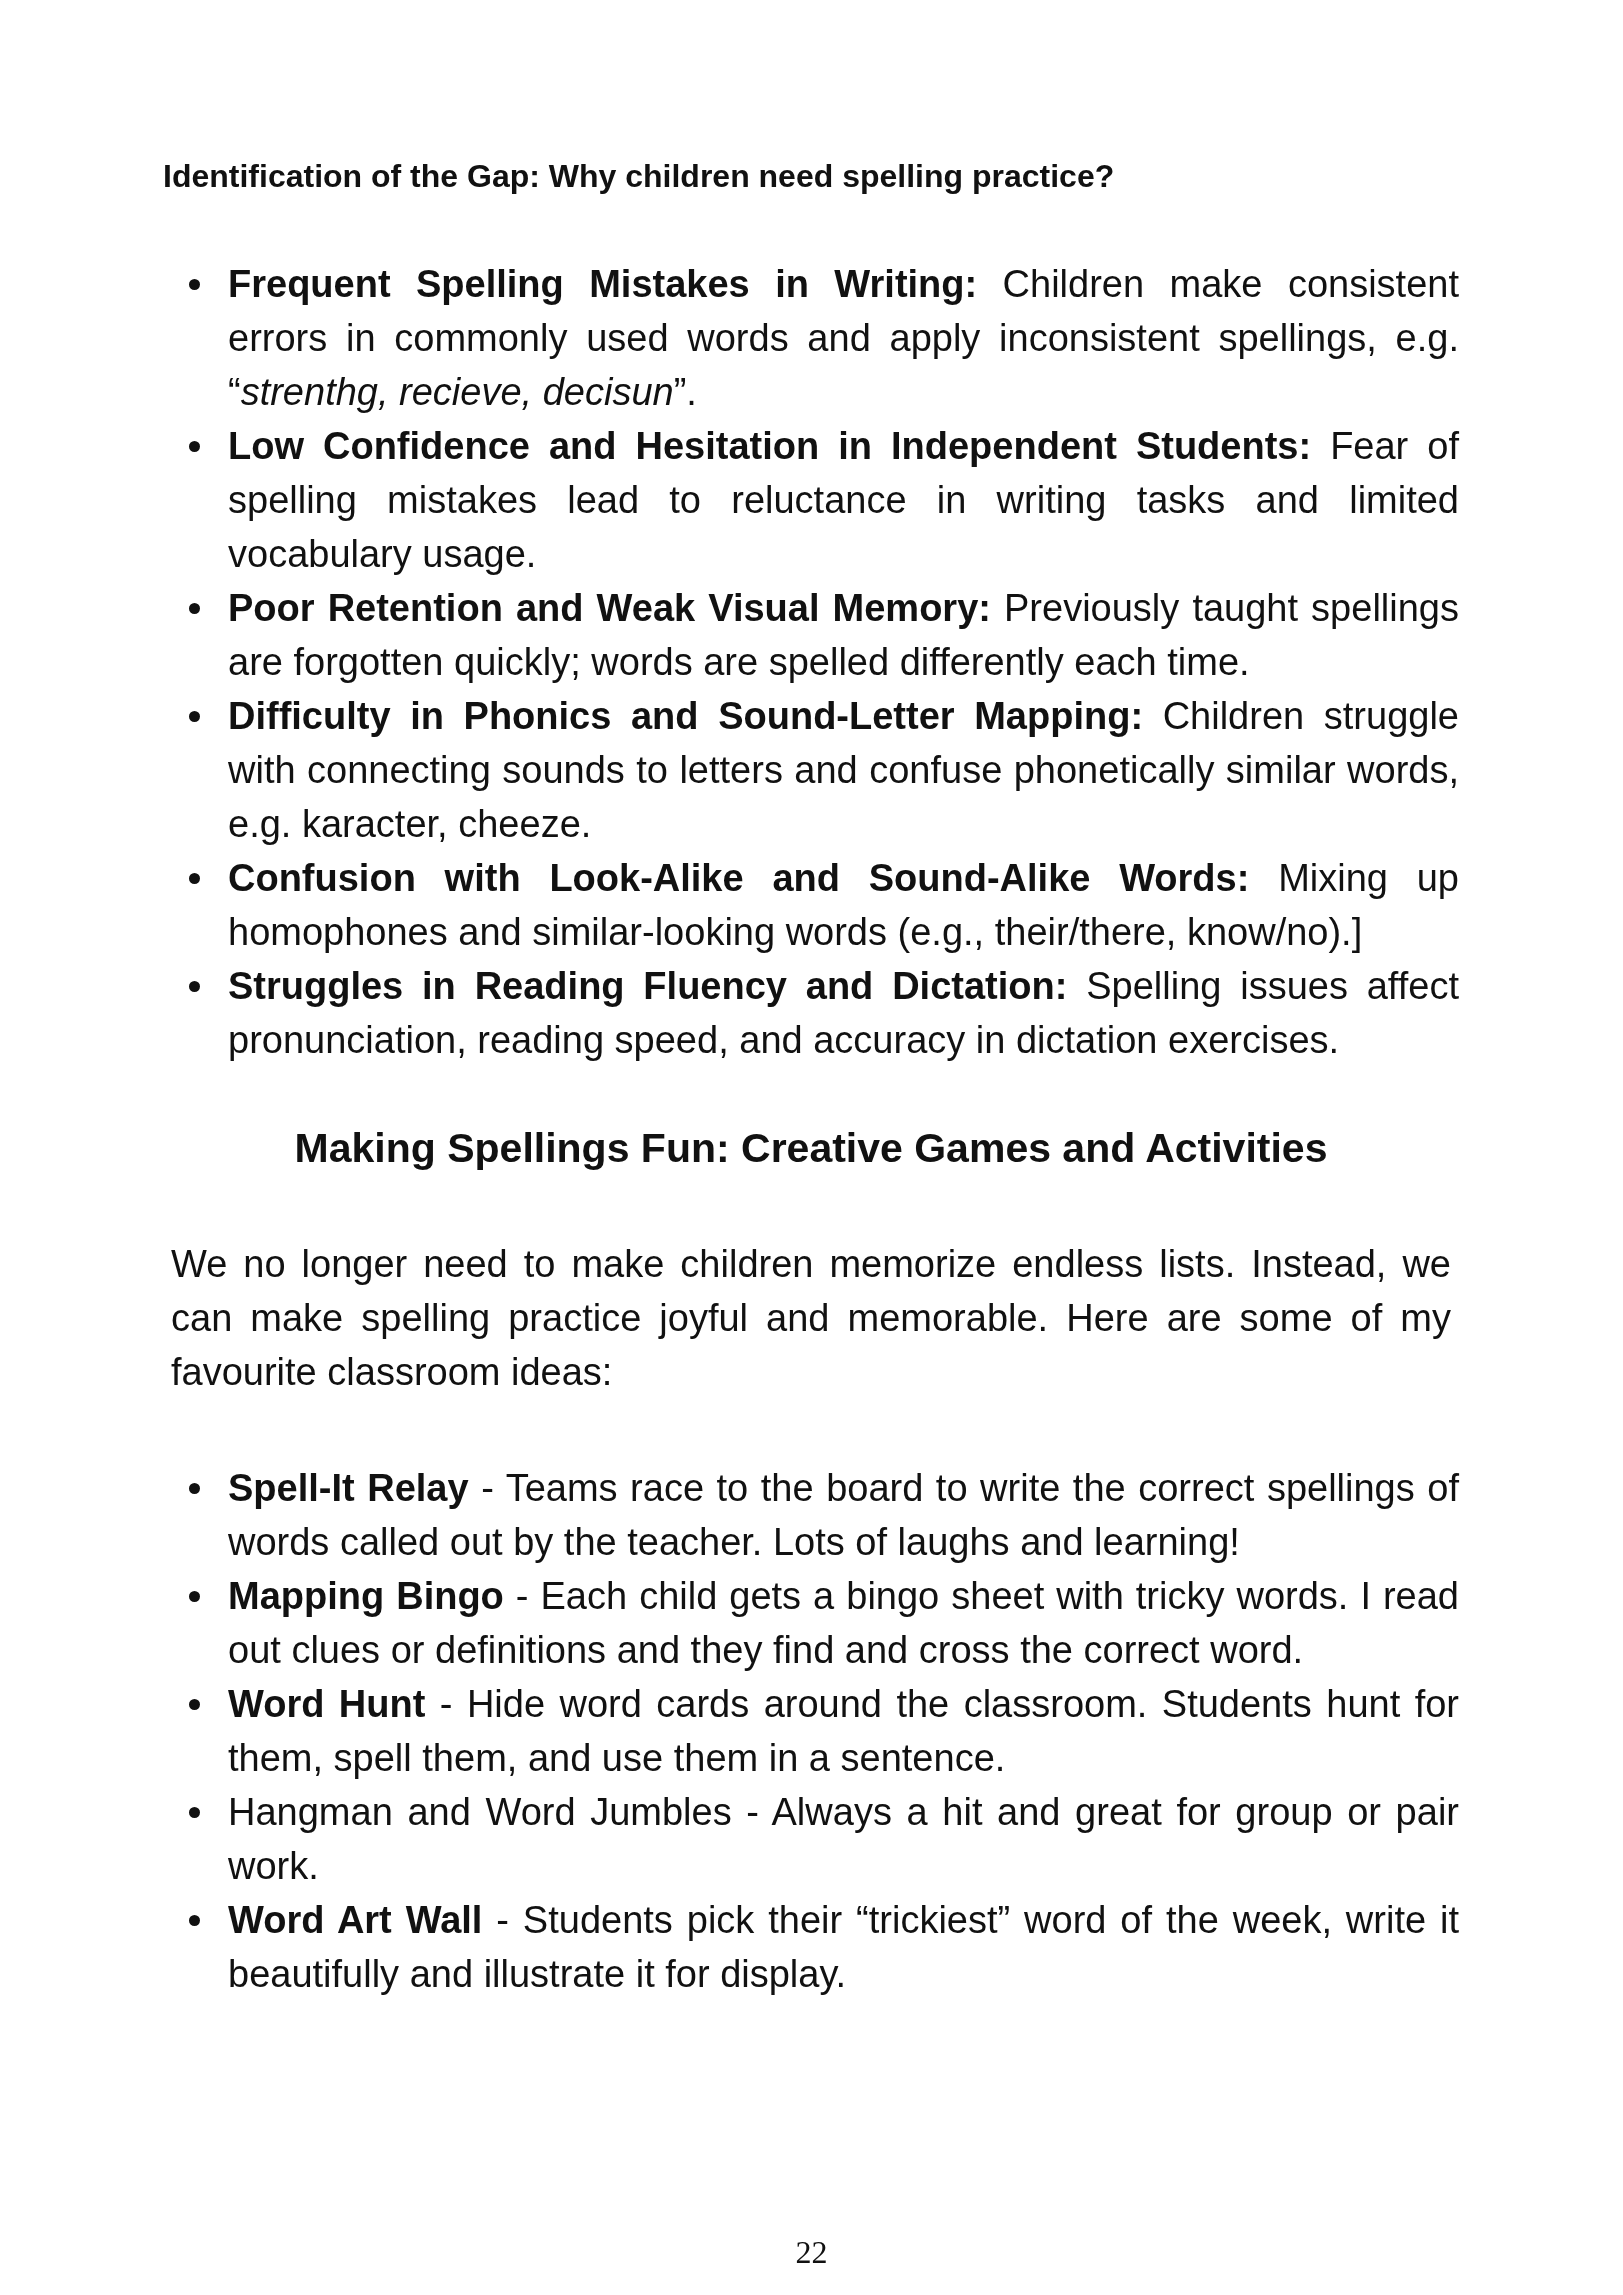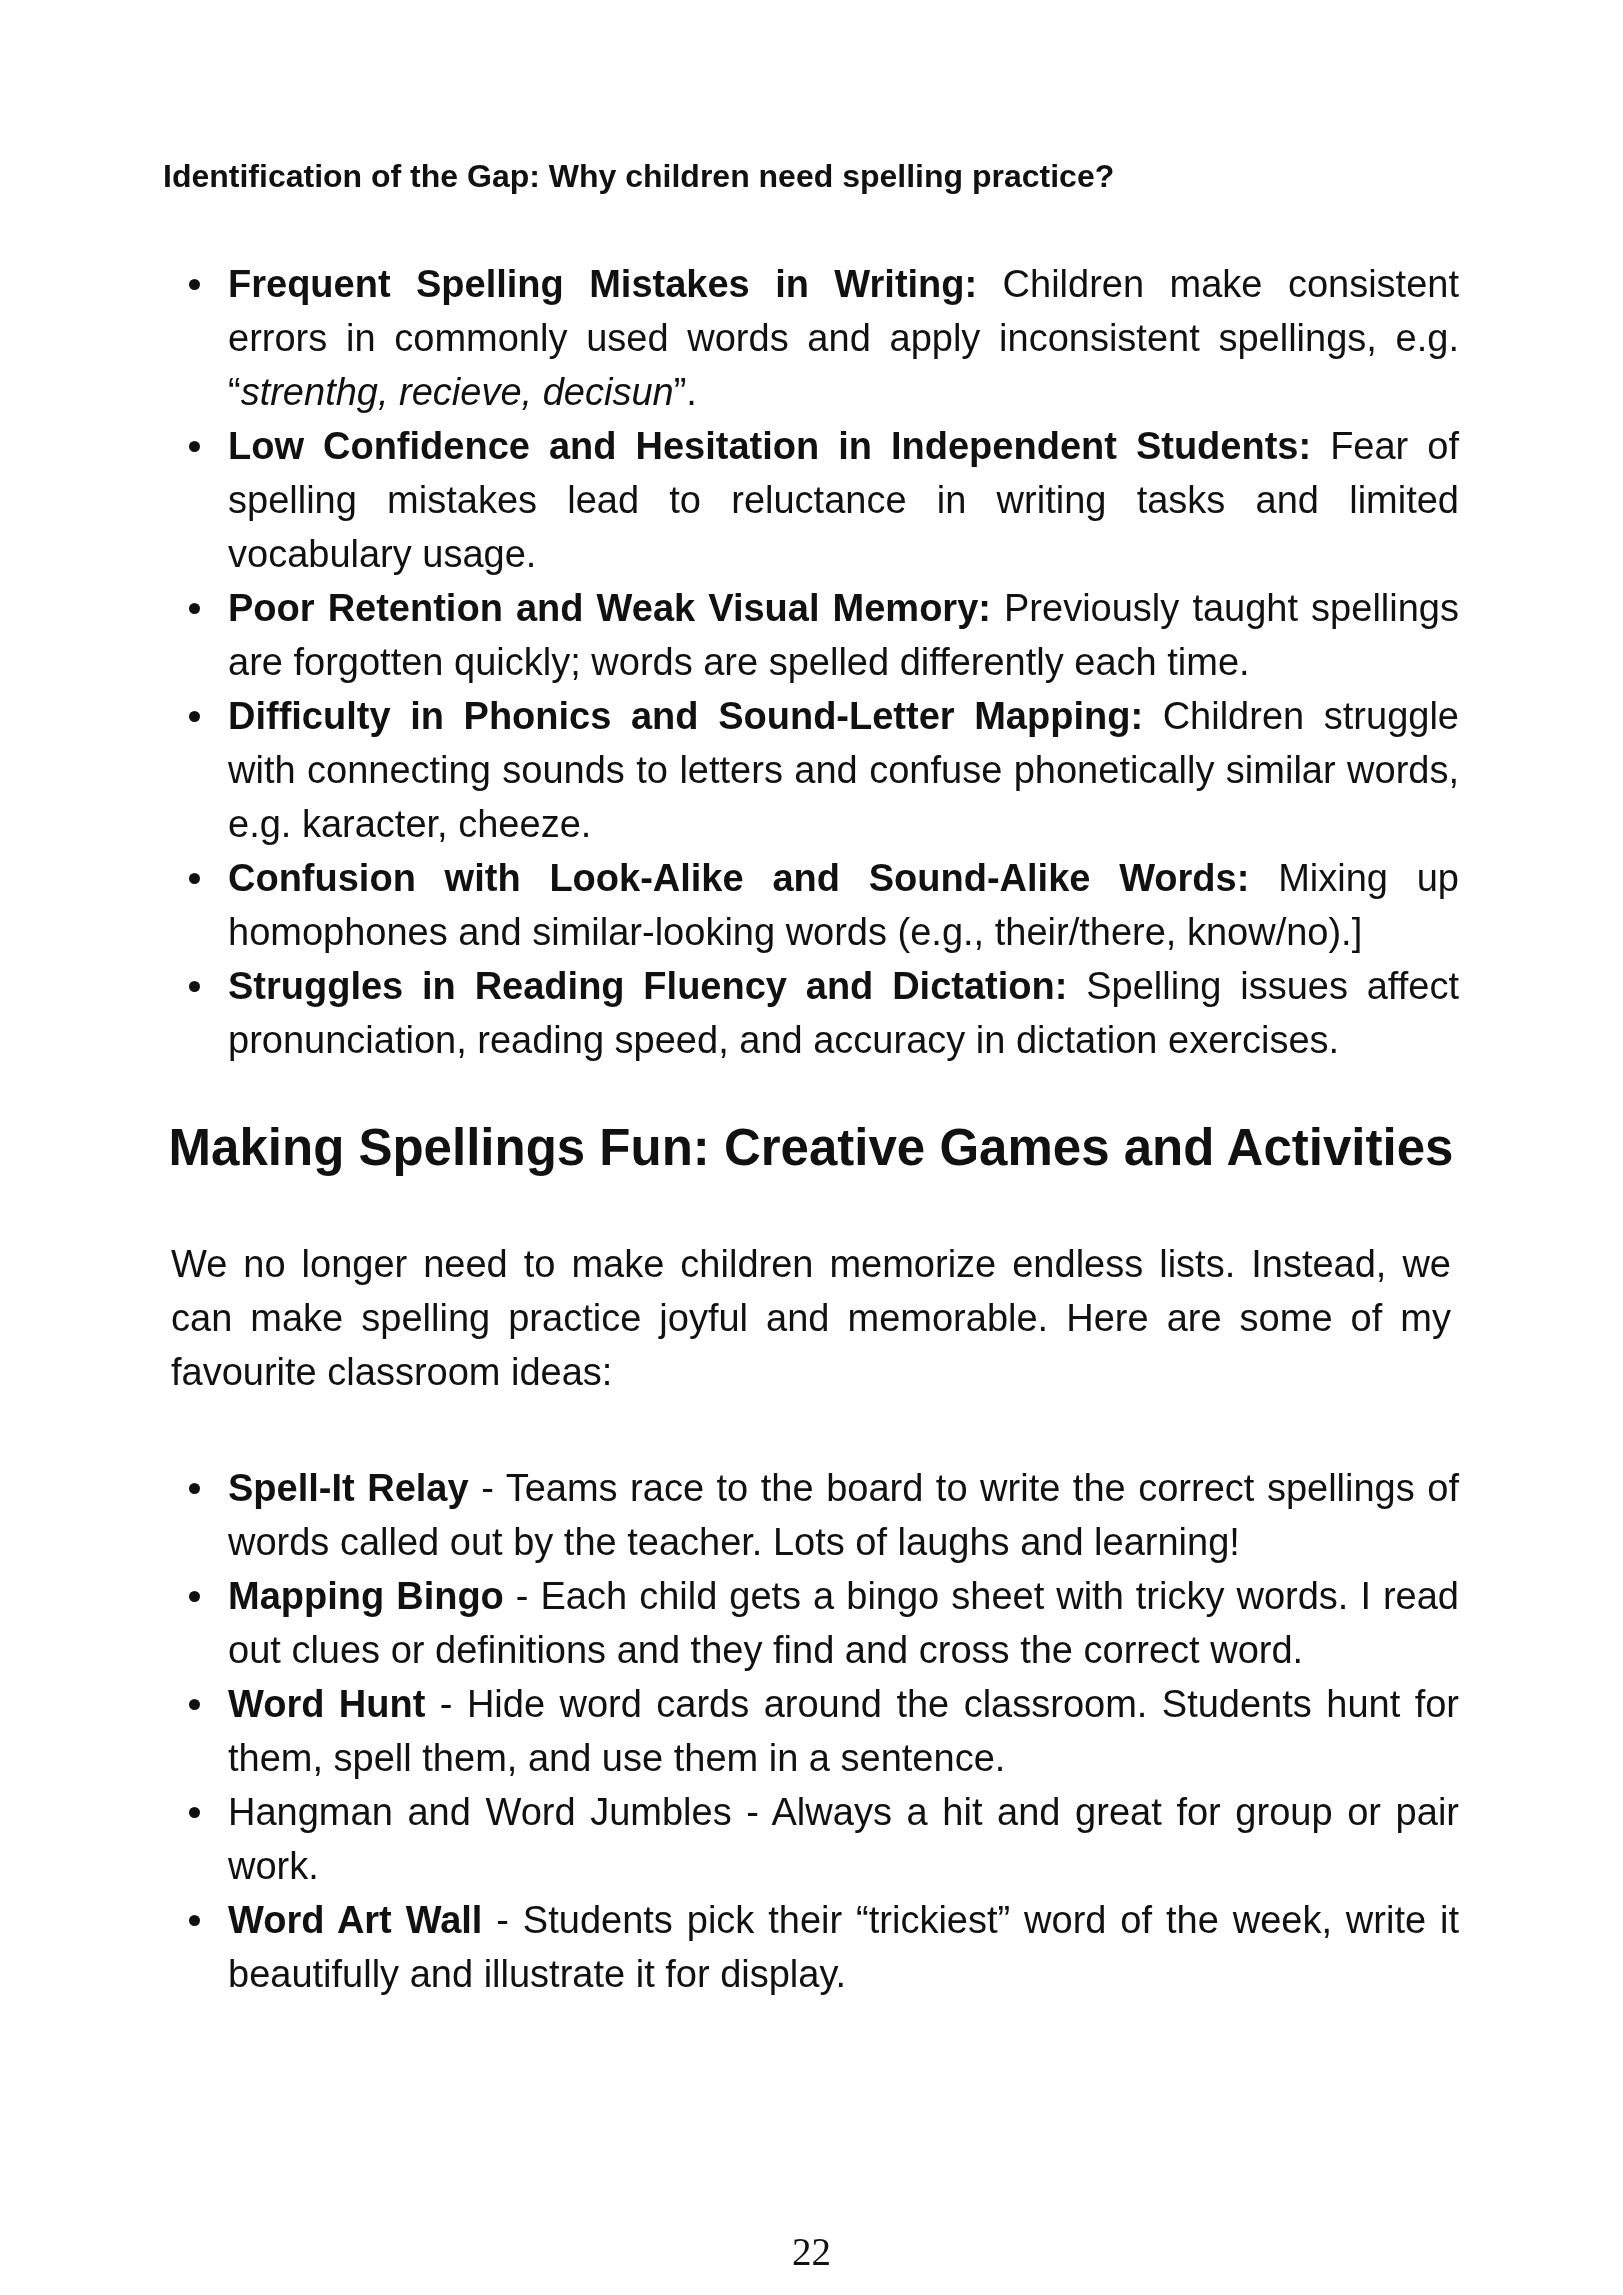--- a/index.html
+++ b/index.html
@@ -26,21 +26,21 @@
     .heading-left {
       font-weight: bold;
       margin: 0;
       font-size: 32px;
       line-height: 54px;
     }
     .heading-center {
       font-weight: bold;
       text-align: center;
       margin: 0;
-      font-size: 51px;
+      font-size: 41px;
       line-height: 54px;
     }
     ul.bullets {
       list-style: none;
       margin: 0;
       padding: 0;
     }
     ul.bullets li {
       position: relative;
       padding-left: 65px;
@@ -64,21 +64,21 @@
     }
     .gap-1 { height: 54px; }
     .gap-2 { height: 54px; }
     .page-number {
       position: absolute;
       left: 0;
       width: 1623px;
       top: 2229px;
       text-align: center;
       font-family: "Liberation Serif", "DejaVu Serif", serif;
-      font-size: 39px;
+      font-size: 32px;
       line-height: 46px;
       color: #111111;
     }
   </style>
 </head>
 <body>
 
 <div class="page-content">
 
   <h2 class="heading-left">Identification of the Gap: Why children need spelling practice?</h2>

